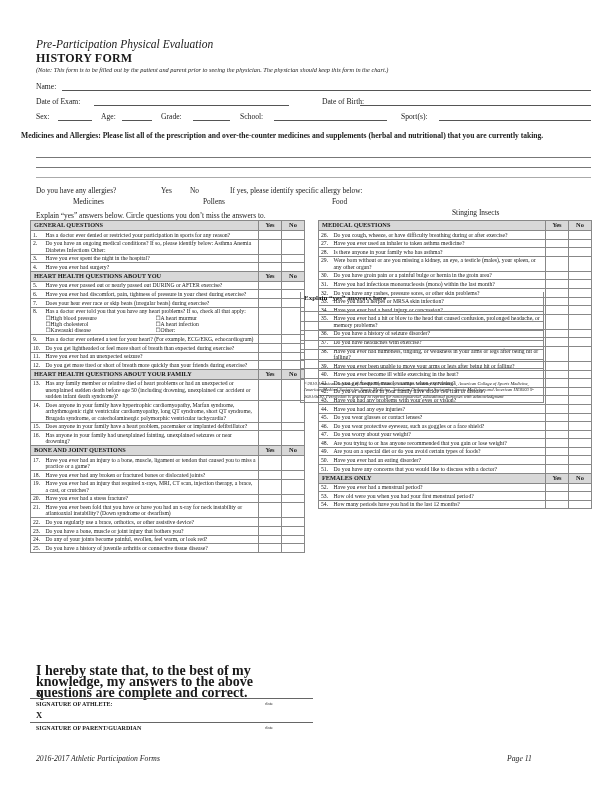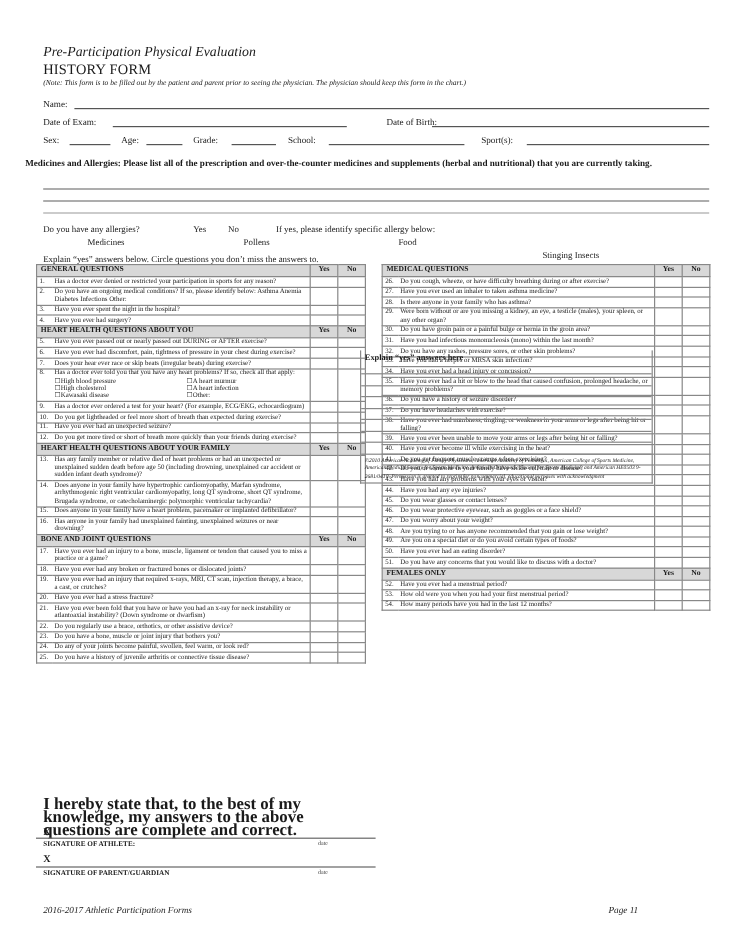--- a/index.html
+++ b/index.html
@@ -1,20 +1,20 @@
 <!DOCTYPE html>
 <html><head>
 <meta charset="utf-8">
 <style>
   * { box-sizing: border-box; margin: 0; padding: 0; }
   html, body { width: 612px; height: 792px; background: #ffffff; overflow: hidden; }
   body { position: relative; font-family: "Liberation Serif", "DejaVu Serif", serif; color: #1a1a1a; }
   .abs { position: absolute; }
   .title1 { left: 36px; top: 38px; font-size: 11.5px; font-style: italic; }
-  .title2 { left: 36px; top: 51px; font-size: 12px; font-weight: normal; letter-spacing: 0.2px; }
+  .title2 { left: 36px; top: 51px; font-size: 12px; font-weight: bold; letter-spacing: 0.2px; }
   .note { left: 36px; top: 66px; font-size: 6.3px; font-style: italic; }
   .lbl { font-size: 7.6px; }
   .line { position: absolute; border-bottom: 0.8px solid #555; height: 0; }
   .med { left: 21px; top: 130px; width: 545px; font-size: 7.6px; line-height: 11px; font-weight: bold; }
   .hr { position: absolute; left: 36px; width: 555px; border-top: 0.8px solid #777; }
   .allergy { font-size: 7.4px; }
   table.q { position: absolute; border-collapse: collapse; font-size: 5.7px; line-height: 6.4px; }
   table.q td { border: 0.7px solid #888; padding: 0.6px 2px; vertical-align: top; }
   table.q tr.hdr td { background: #d8d8d8; font-weight: bold; font-size: 6.3px; padding: 1.3px 3px; }
   table.q tr.hdr td.yn { text-align: center; font-size: 6.4px; }

